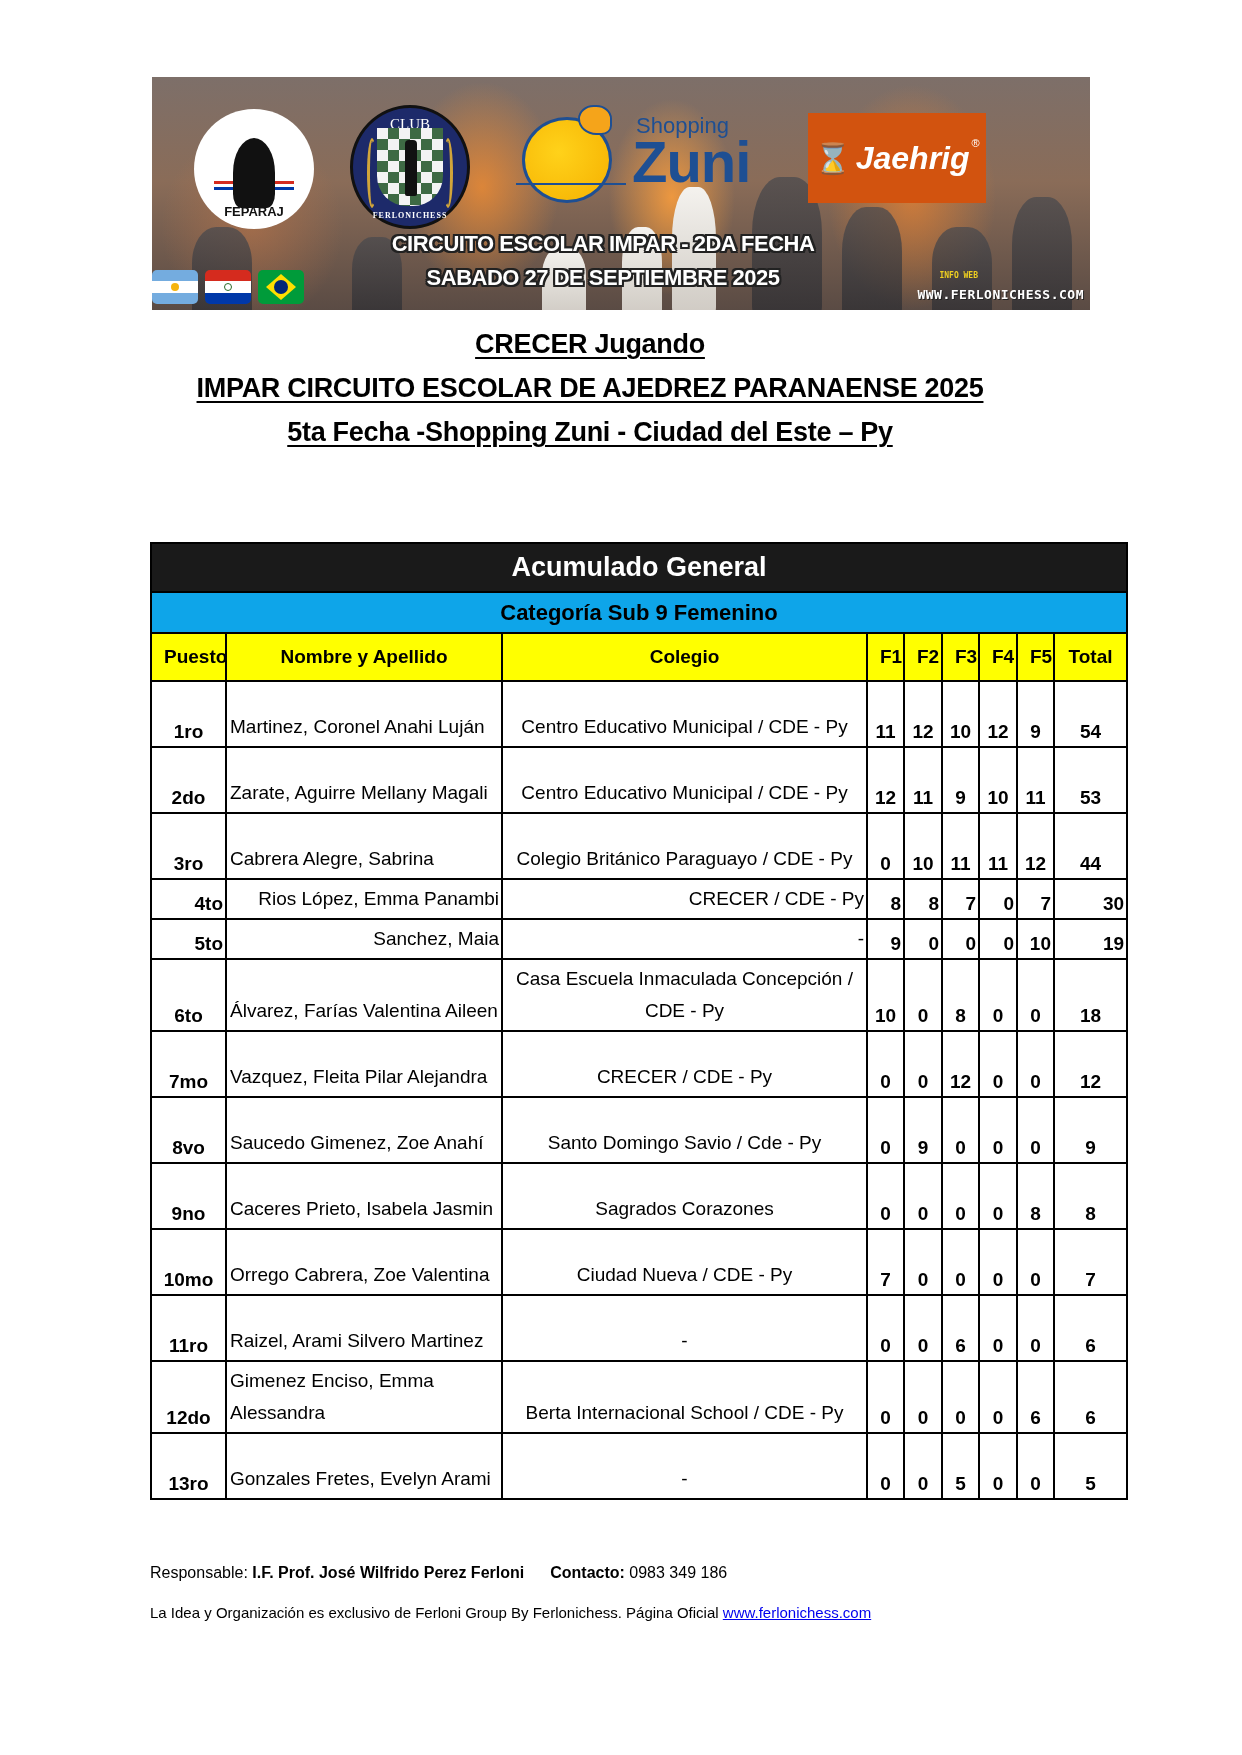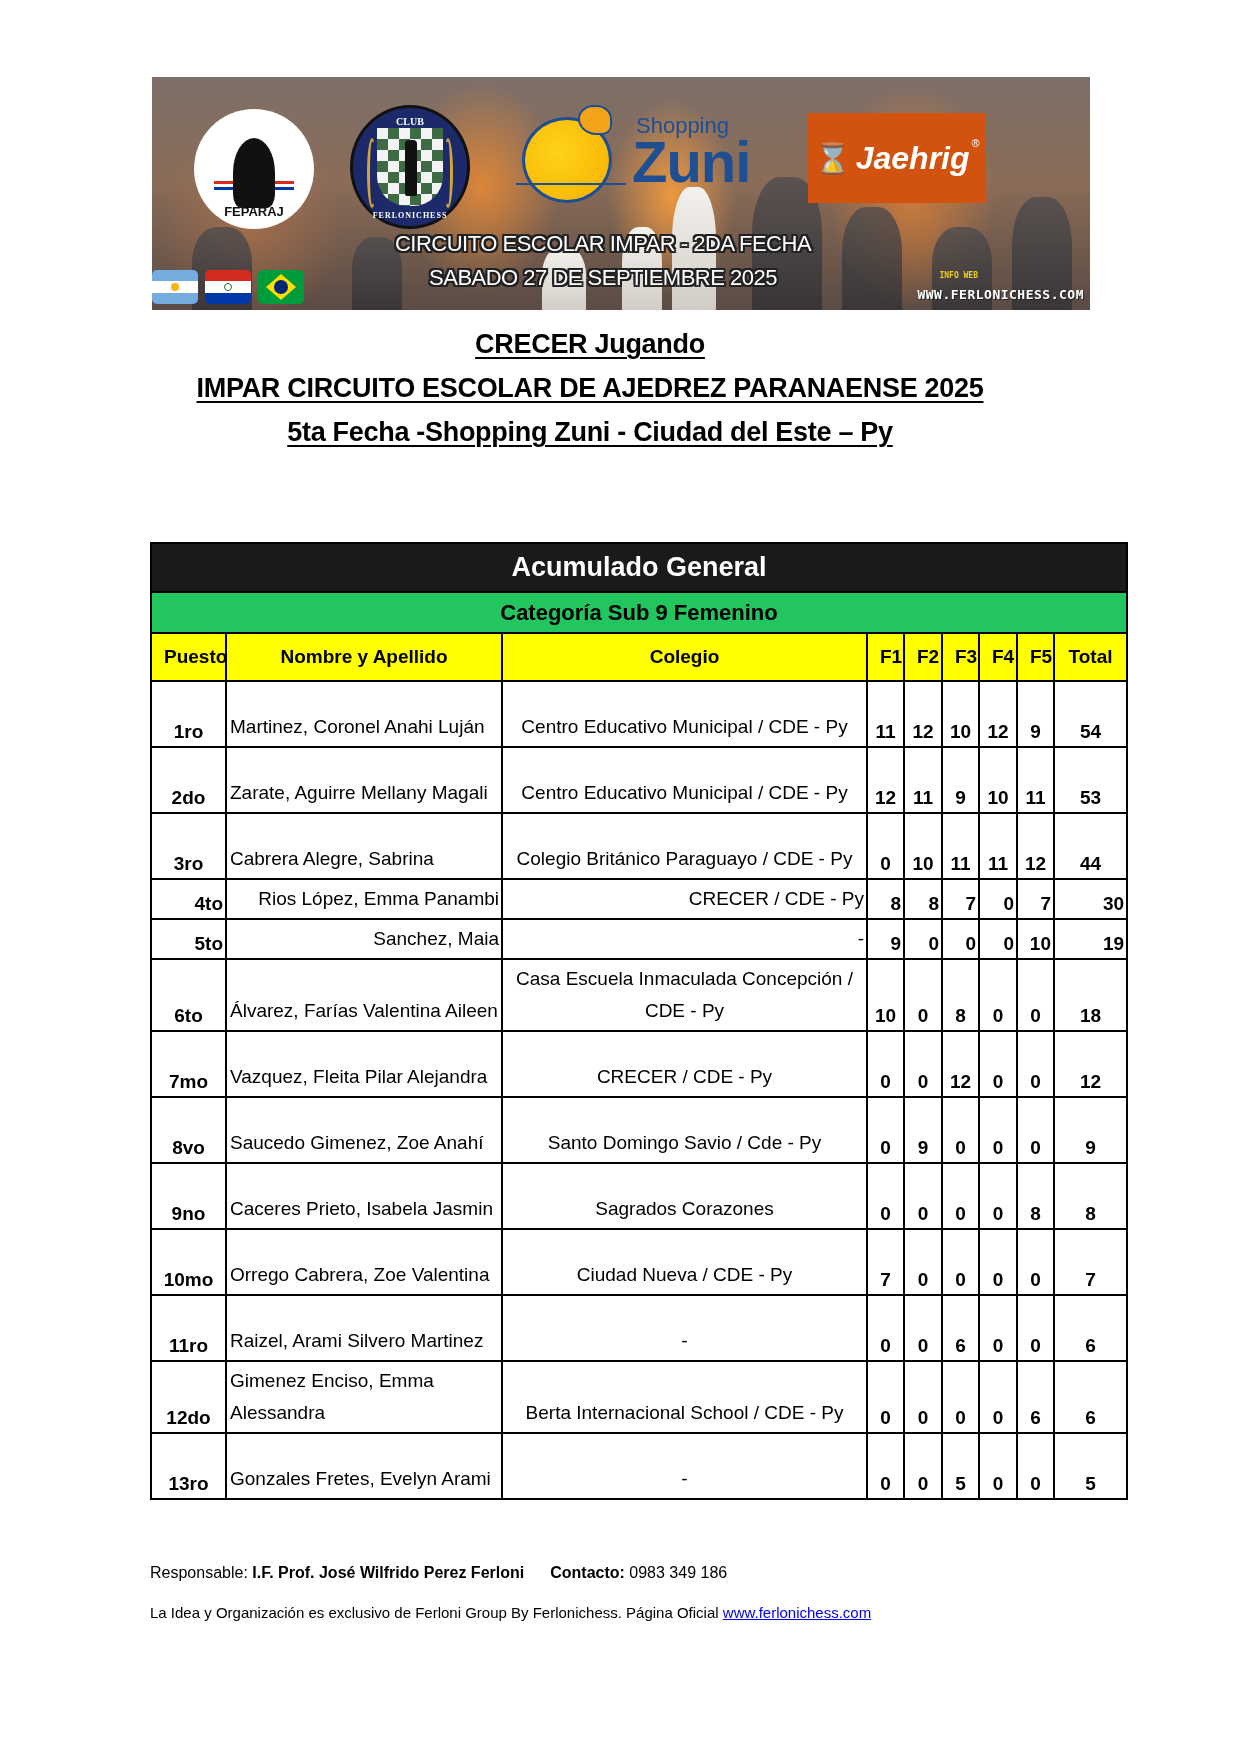--- a/index.html
+++ b/index.html
@@ -36,21 +36,21 @@
     position: absolute; left: 198px; top: 28px; width: 120px; height: 124px; border-radius: 50%;
     background: #1d2a6a; border: 3px solid #111; display: flex; align-items: center; justify-content: center;
   }
   .logo-club .board {
     width: 66px; height: 78px; border-radius: 0 0 30px 30px; overflow: hidden;
     background:
       conic-gradient(#3e6a44 25%, #f3f3f3 0 50%, #3e6a44 0 75%, #f3f3f3 0) 0 0 / 22px 22px;
     position: relative;
   }
   .logo-club .king { position: absolute; left: 28px; top: 12px; width: 12px; height: 56px; background: #111; border-radius: 4px 4px 2px 2px; }
-  .logo-club .club-top { position: absolute; top: 8px; font-size: 10px; color: #fff; font-weight: bold; font-family: "Liberation Serif", serif; }
+  .logo-club .club-top { position: absolute; top: 8px; font-size: 15px; color: #fff; font-weight: normal; font-family: "Liberation Serif", serif; }
   .logo-club .club-bottom { position: absolute; bottom: 6px; font-size: 8px; color: #fff; font-weight: bold; font-family: "Liberation Serif", serif; letter-spacing: 1px; }
   .laurel { position: absolute; width: 10px; height: 70px; border: 3px solid #d1a53a; border-radius: 50%; top: 30px; }
 
   .logo-zuni { position: absolute; left: 364px; top: 28px; width: 270px; height: 100px; }
   .zuni-circle {
     position: absolute; left: 6px; top: 12px; width: 90px; height: 86px; border-radius: 50%;
     background: radial-gradient(circle at 40% 40%, #ffd21a, #f5b000);
     border: 3px solid #1e4f93;
   }
   .zuni-leaf {
@@ -63,21 +63,21 @@
 
   .logo-jaehrig {
     position: absolute; left: 656px; top: 36px; width: 178px; height: 90px;
     background: #d2530f; display: flex; align-items: center; justify-content: center; color: #fff;
   }
   .jaehrig-glass { font-size: 30px; font-weight: bold; margin-right: 4px; }
   .jaehrig-name { font-size: 32px; font-weight: bold; font-style: italic; }
   .jaehrig-reg { font-size: 11px; align-self: flex-start; margin-top: 24px; margin-left: 2px; }
 
   .banner-title {
-    position: absolute; left: 0; width: 100%; text-align: center; color: #fff; font-weight: normal;
+    position: absolute; left: 0; width: 100%; text-align: center; color: #fff; font-weight: bold;
     font-size: 22px; letter-spacing: -0.5px; text-transform: uppercase;
     text-shadow: -2px -2px 0 #222, 2px -2px 0 #222, -2px 2px 0 #222, 2px 2px 0 #222, 0 2px 0 #222, 2px 0 0 #222, 0 -2px 0 #222, -2px 0 0 #222;
     font-family: "Liberation Sans", sans-serif;
   }
   .banner-title.t1 { top: 154px; left: -18px; }
   .banner-title.t2 { top: 188px; left: -18px; }
 
   .flags { position: absolute; left: 0px; top: 193px; display: flex; gap: 7px; }
   .flag { width: 46px; height: 34px; border-radius: 5px; overflow: hidden; position: relative; }
   .flag.ar { background: linear-gradient(180deg, #74acdf 0 33%, #fff 33% 67%, #74acdf 67%); }
@@ -97,21 +97,21 @@
     font-family: "Liberation Sans", sans-serif; font-weight: bold; font-size: 27px; line-height: 44px;
     text-decoration: underline; text-decoration-thickness: 2px; text-underline-offset: 4px;
     letter-spacing: -0.3px;
   }
 
   
   .table-wrap { position: absolute; left: 150px; top: 542px; width: 976px; }
   table { border-collapse: collapse; width: 976px; table-layout: fixed; font-family: "Liberation Sans", sans-serif; }
   td, th { border: 2px solid #000; }
   .hdr-main { background: #1a1a1a; color: #fff; font-size: 27px; font-weight: bold; text-align: center; height: 49px; }
-  .hdr-cat { background: #22c55e; color: #000; font-size: 22px; font-weight: bold; text-align: center; height: 41px; }
+  .hdr-cat { background: #0ea5e9; color: #000; font-size: 22px; font-weight: bold; text-align: center; height: 41px; }
   .hdr-cols th { background: #ffff00; font-size: 19px; font-weight: bold; height: 36px; text-align: center; padding: 12px; }
   tbody td { font-size: 19px; vertical-align: bottom; padding: 3px 2px 3px 2px; }
   tr.two td { height: 66px; }
   tr.one td { height: 34px; text-align: right; }
   td.pos { font-weight: bold; text-align: center; }
   td.name { text-align: left; line-height: 32px; padding-left: 3px; }
   td.school { text-align: center; line-height: 32px; }
   td.num { font-weight: bold; text-align: center; }
 
   

